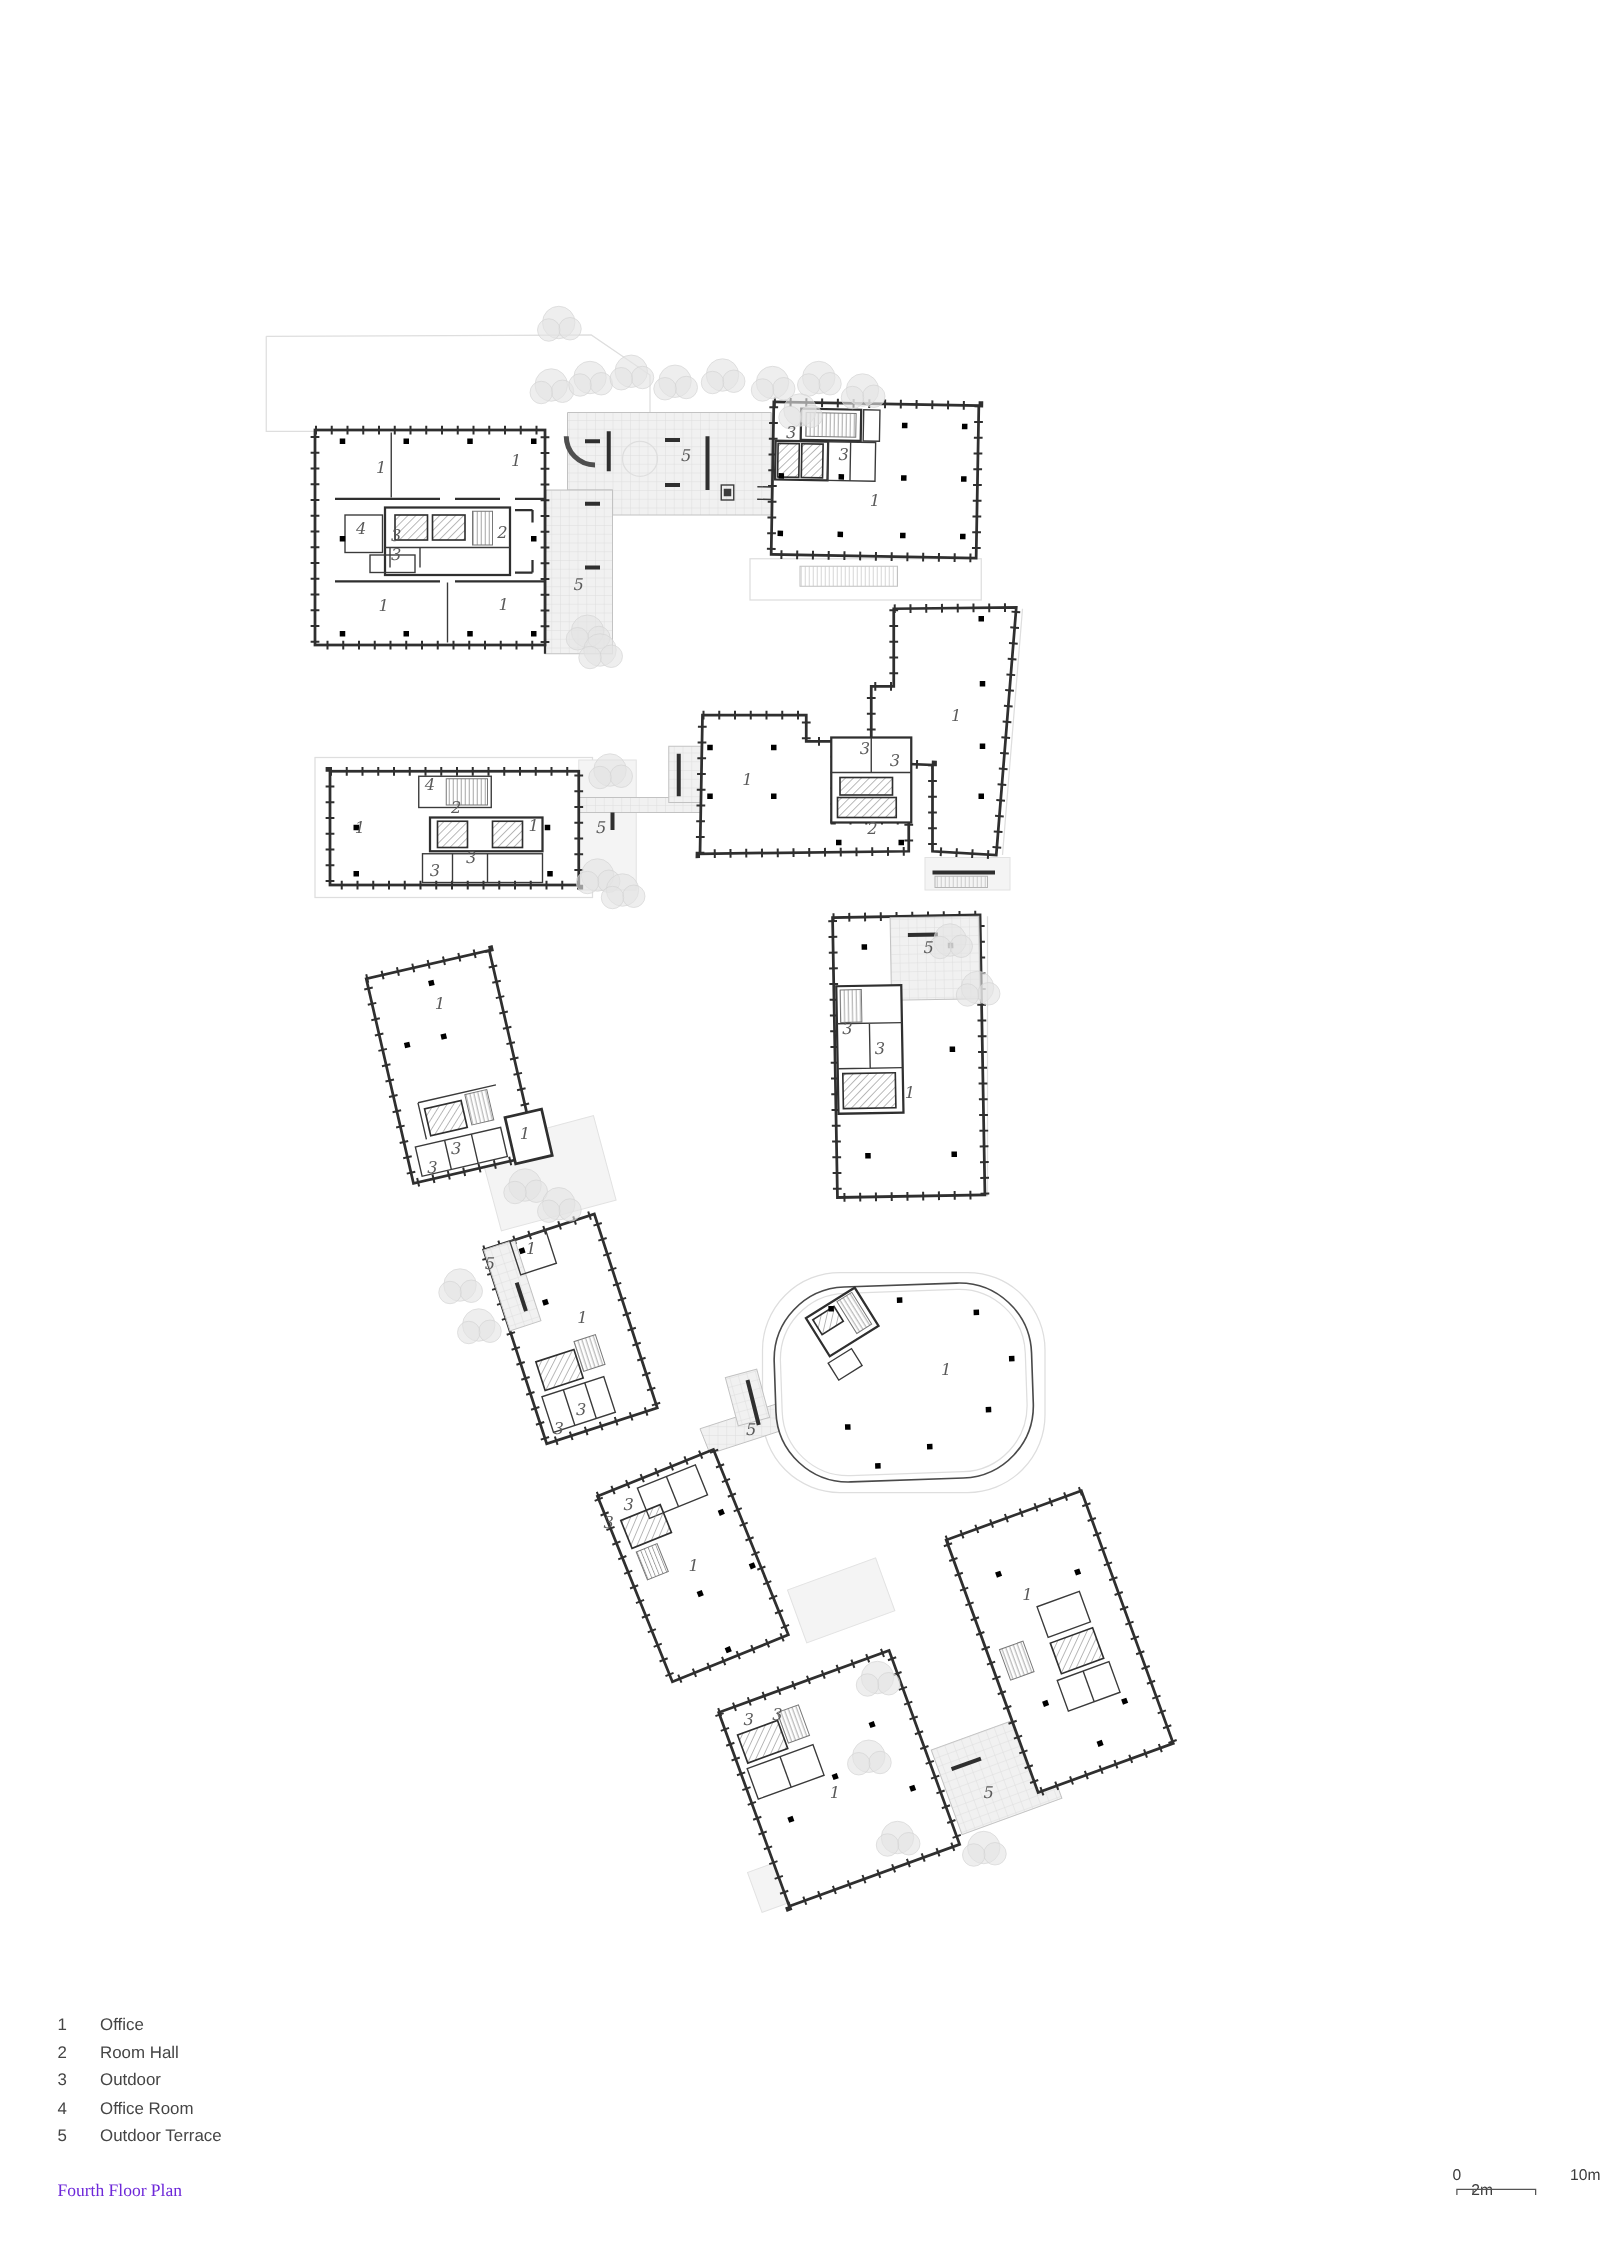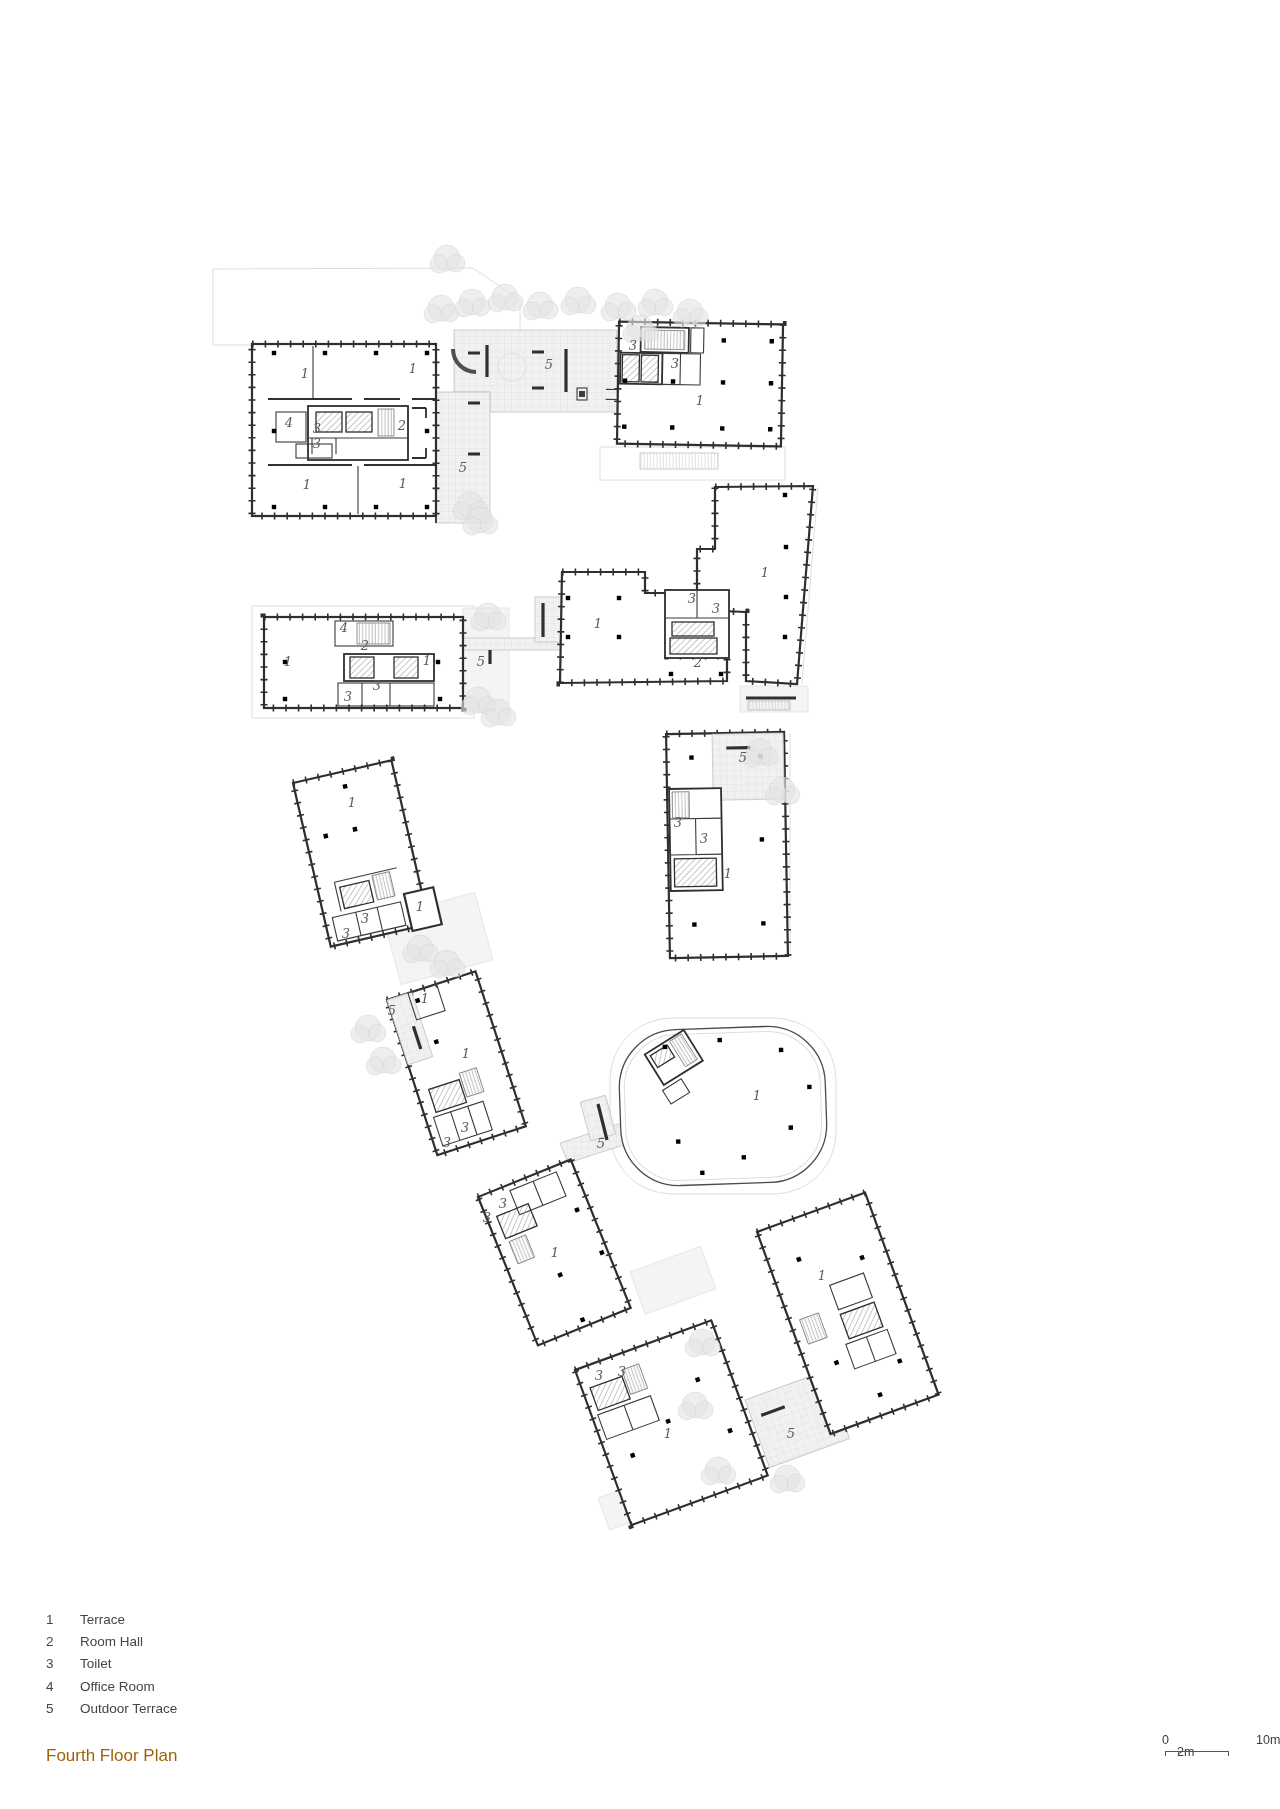--- a/index.html
+++ b/index.html
@@ -22,21 +22,21 @@
   .curve{fill:none;stroke:#4f4f4f;stroke-width:4;}
   .oline{fill:#ffffff;stroke:#4a4a4a;stroke-width:1.3;}
   .col{fill:#3d3d3d;}
   .tree{fill:#e4e4e4;fill-opacity:.62;stroke:#d2d2d2;stroke-width:.5;}
   [data-name="room-labels"] text{font:italic 13px "DejaVu Serif",serif;fill:#5a5a5a;text-anchor:middle;}
 
   
   .legend{position:absolute;left:46px;top:1608px;color:#454545;font-size:13.5px;}
   .legend-row{display:flex;height:22.4px;align-items:center;}
   .lnum{width:34px;}
-  .plan-title{position:absolute;left:46px;top:1746px;color:#a16207;font-size:17px;}
+  .plan-title{position:absolute;left:46px;top:1746px;color:#6d28d9;font-size:14px;font-family:Liberation Serif, serif;}
   .scalebar{position:absolute;left:1156px;top:1733px;width:100px;height:28px;color:#3c3c3c;font-size:12.5px;}
   .scalebar span{position:absolute;top:0;}
   .s0{left:6px;} .s1{left:21px;margin-top:12px;} .s2{left:68px;margin-left:32px;}
   .sline{position:absolute;left:9px;top:18px;width:64px;border-top:1.2px solid #555;}
   .sline i{position:absolute;top:0;width:1.2px;height:4px;background:#555;}
   .t0{left:0;} .t1{left:13px;} .t2{left:63px;}
 </style>
 </head>
 <body>
 
@@ -414,29 +414,29 @@
         <text x="791" y="1438" data-name="room-label">5</text>
         <text x="668" y="1438" data-name="room-label">1</text>
         <text x="599" y="1380" data-name="room-label">3</text>
         <text x="622" y="1376" data-name="room-label">3</text>
       </g>
 </svg>
 
 <div class="legend" data-name="legend">
   <div class="legend-row" data-name="legend-row">
     <span class="lnum" data-name="legend-num">1</span>
-    <span class="llab" data-name="legend-label">Terrace</span>
+    <span class="llab" data-name="legend-label">Office</span>
   </div>
   <div class="legend-row" data-name="legend-row">
     <span class="lnum" data-name="legend-num">2</span>
     <span class="llab" data-name="legend-label">Room Hall</span>
   </div>
   <div class="legend-row" data-name="legend-row">
     <span class="lnum" data-name="legend-num">3</span>
-    <span class="llab" data-name="legend-label">Toilet</span>
+    <span class="llab" data-name="legend-label">Outdoor</span>
   </div>
   <div class="legend-row" data-name="legend-row">
     <span class="lnum" data-name="legend-num">4</span>
     <span class="llab" data-name="legend-label">Office Room</span>
   </div>
   <div class="legend-row" data-name="legend-row">
     <span class="lnum" data-name="legend-num">5</span>
     <span class="llab" data-name="legend-label">Outdoor Terrace</span>
   </div>
 </div>

